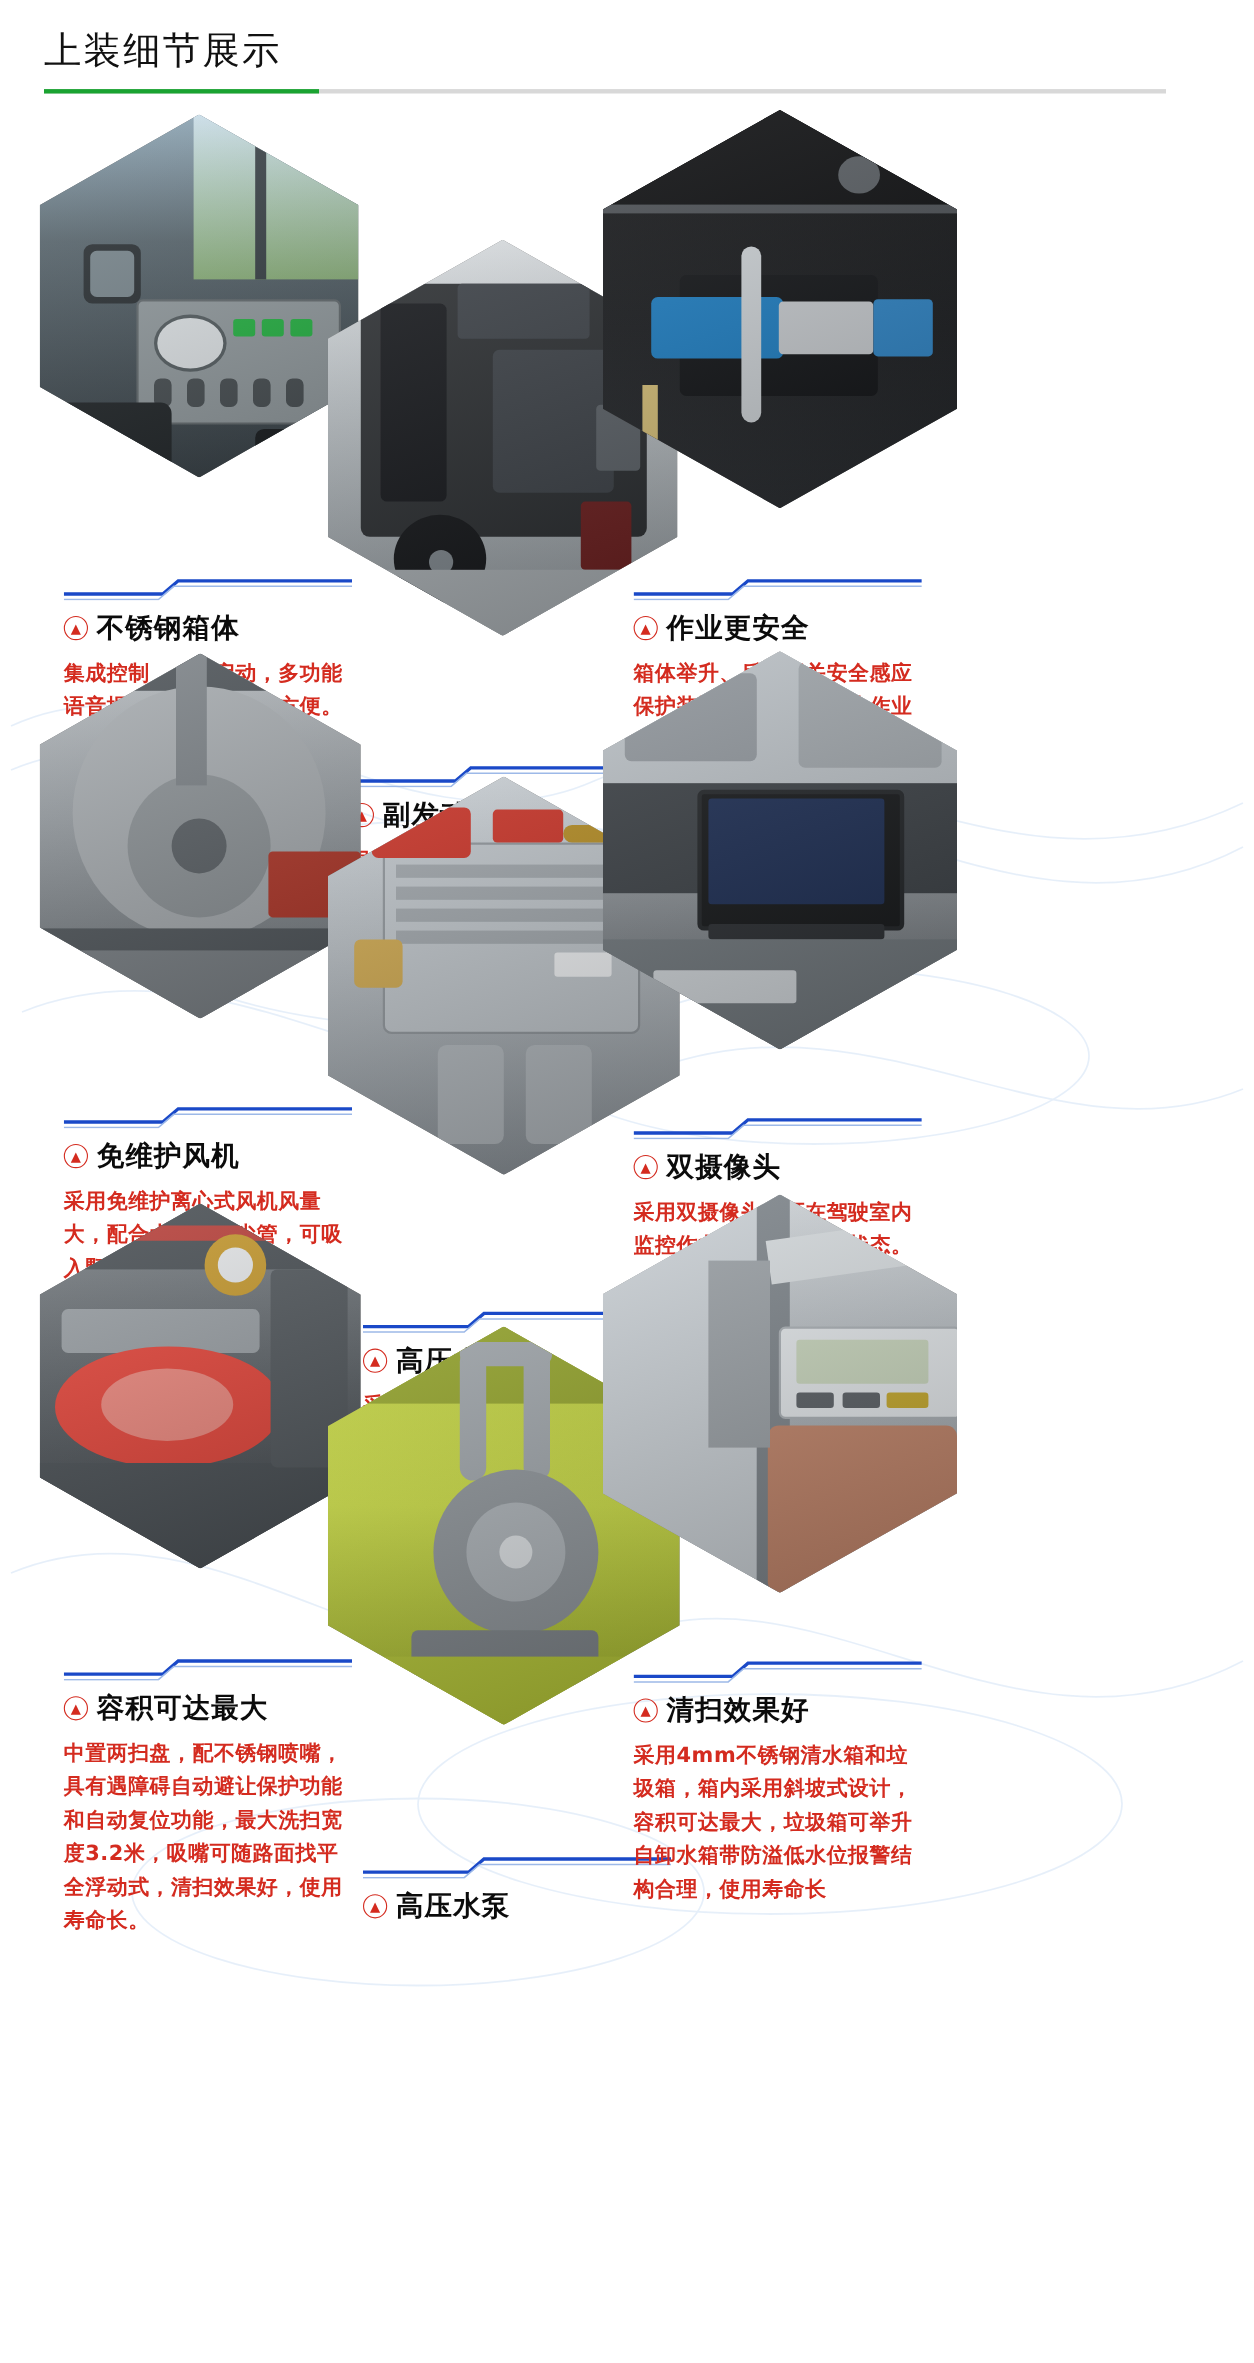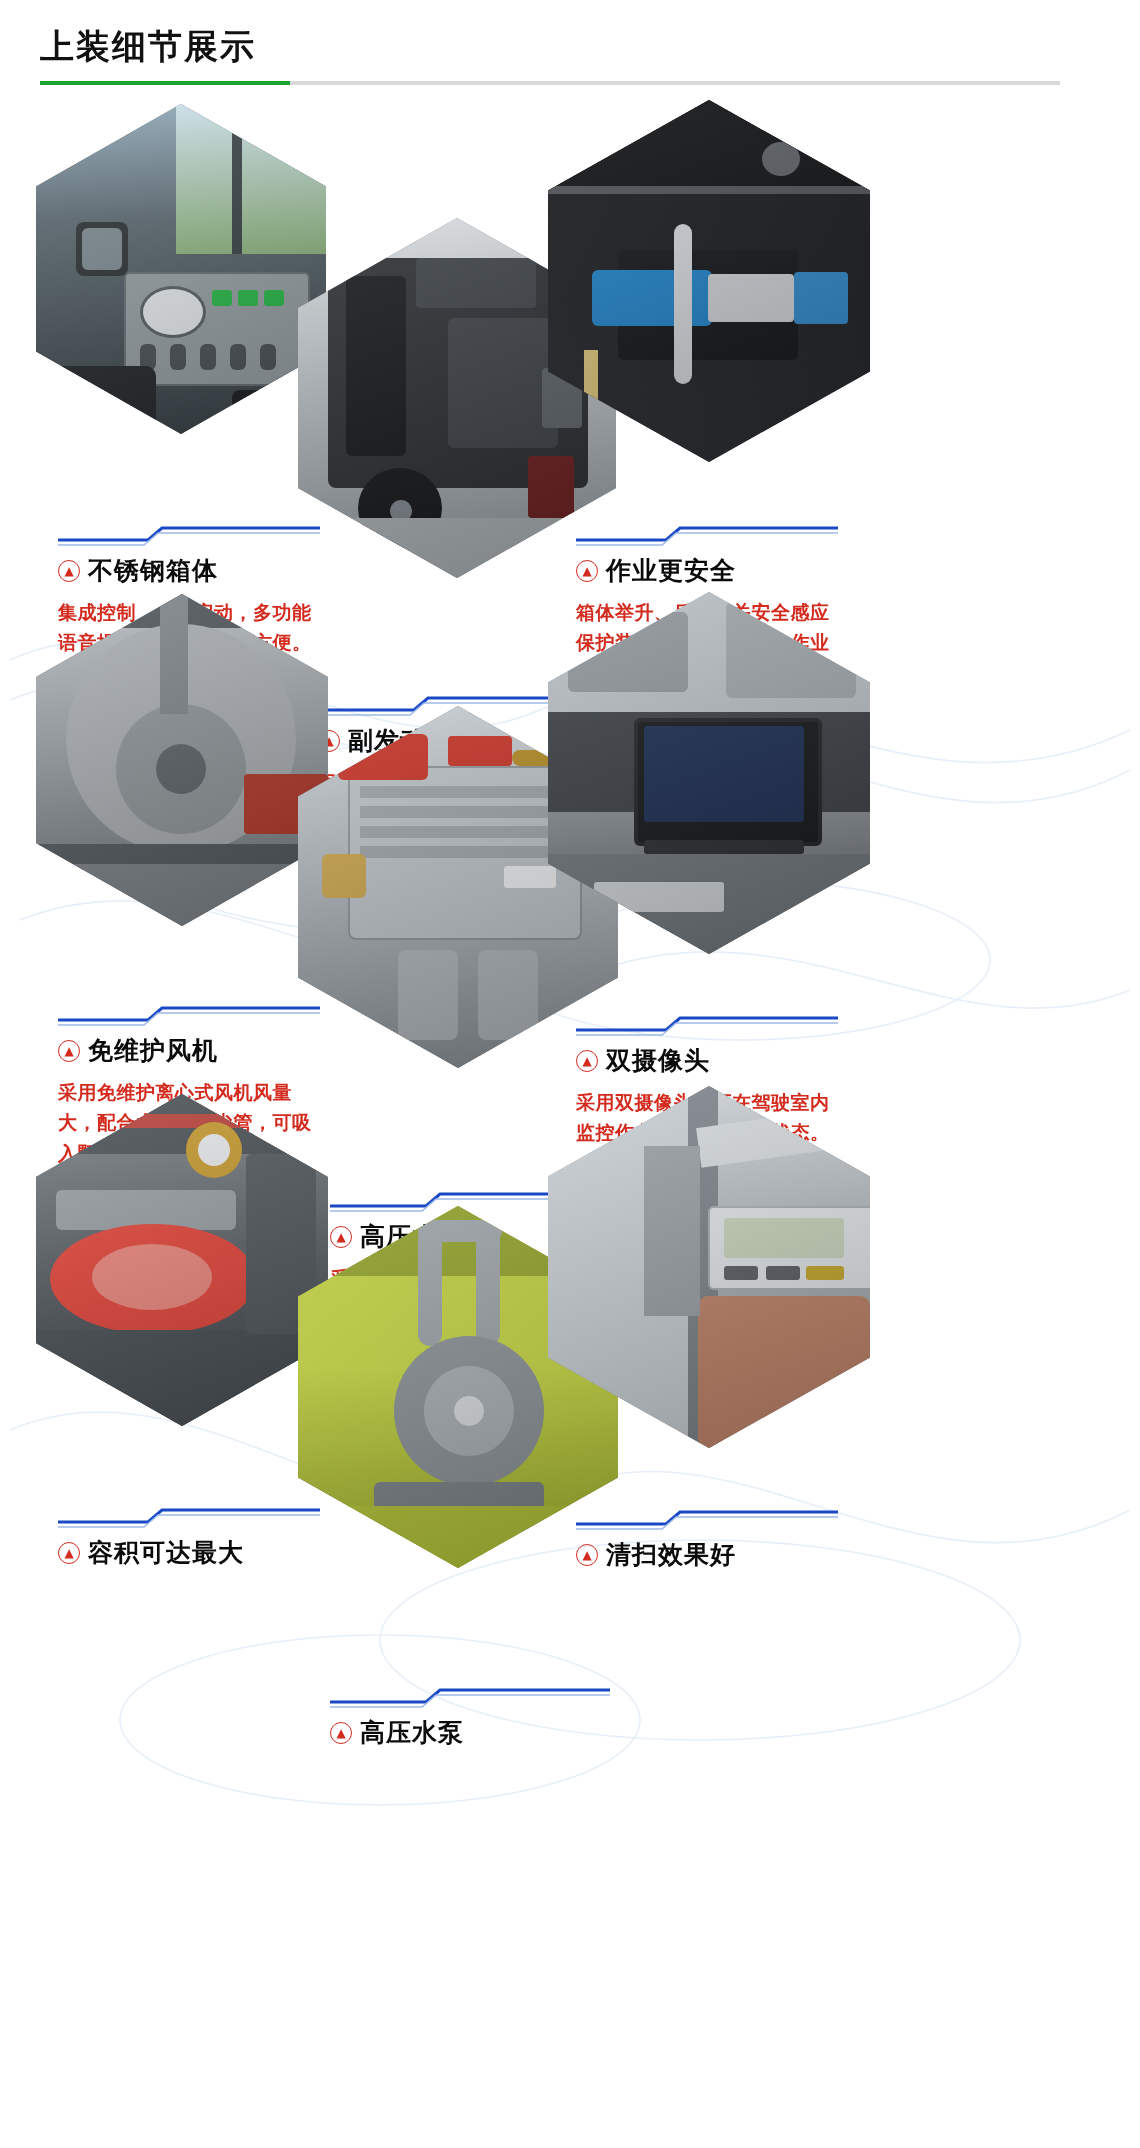--- a/index.html
+++ b/index.html
@@ -19,21 +19,21 @@
 
   
   .header{
     position:absolute;
     left:40px;
     top:26px;
     width:1060px;
   }
   .header-title{
     font-size:34px;
-    font-weight:bold;
+    font-weight:normal;
     color:#111;
     letter-spacing:2px;
     line-height:1.2;
   }
   .header-rule{
     margin-top:14px;
     height:4px;
     width:1020px;
     background:#d8d8d8;
     position:relative;
@@ -349,20 +349,21 @@
     <div class="deco">
       <svg width="262" height="26" viewBox="0 0 262 26">
         <path d="M0,20 L90,20 L104,8 L262,8" fill="none" stroke="#1a49c8" stroke-width="3"></path>
         <path d="M0,25 L86,25 L100,13 L262,13" fill="none" stroke="#9db9e8" stroke-width="1.4"></path>
       </svg>
     </div>
     <div class="cap">
       <span class="mark">▲</span>
       <span class="title">容积可达最大</span>
     </div>
+    <div class="body">中置两扫盘，配不锈钢喷嘴，具有遇障碍自动避让保护功能和自动复位功能，最大洗扫宽度3.2米，吸嘴可随路面找平全浮动式，清扫效果好，使用寿命长。</div>
   </div>
 
   <div class="hex" style="left:298px;top:1206px;width:320px;height:362px;">
     <div class="ph" style="background:linear-gradient(180deg,#b9c93a 0%,#c6d742 45%,#9fb02c 100%);">
       <div class="bar" style="left:0px;top:0px;width:320px;height:70px;background:#8e9e26;"></div>
       <div class="bar" style="left:120px;top:20px;width:24px;height:120px;background:#9aa0a5;border-radius:12px;"></div>
       <div class="bar" style="left:178px;top:20px;width:24px;height:120px;background:#9aa0a5;border-radius:12px;"></div>
       <div class="bar" style="left:120px;top:14px;width:84px;height:22px;background:#9aa0a5;border-radius:11px;"></div>
       <div class="bar" style="left:96px;top:130px;width:150px;height:150px;background:#8b9196;border-radius:50%;"></div>
       <div class="bar" style="left:126px;top:160px;width:90px;height:90px;background:#a8aeb3;border-radius:50%;"></div>
@@ -407,15 +408,16 @@
     <div class="deco">
       <svg width="262" height="26" viewBox="0 0 262 26">
         <path d="M0,20 L90,20 L104,8 L262,8" fill="none" stroke="#1a49c8" stroke-width="3"></path>
         <path d="M0,25 L86,25 L100,13 L262,13" fill="none" stroke="#9db9e8" stroke-width="1.4"></path>
       </svg>
     </div>
     <div class="cap">
       <span class="mark">▲</span>
       <span class="title">清扫效果好</span>
     </div>
+    <div class="body">采用4mm不锈钢清水箱和垃圾箱，箱内采用斜坡式设计，容积可达最大，垃圾箱可举升自卸水箱带防溢低水位报警结构合理，使用寿命长</div>
   </div>
 
 </div>
 
 </body></html>

